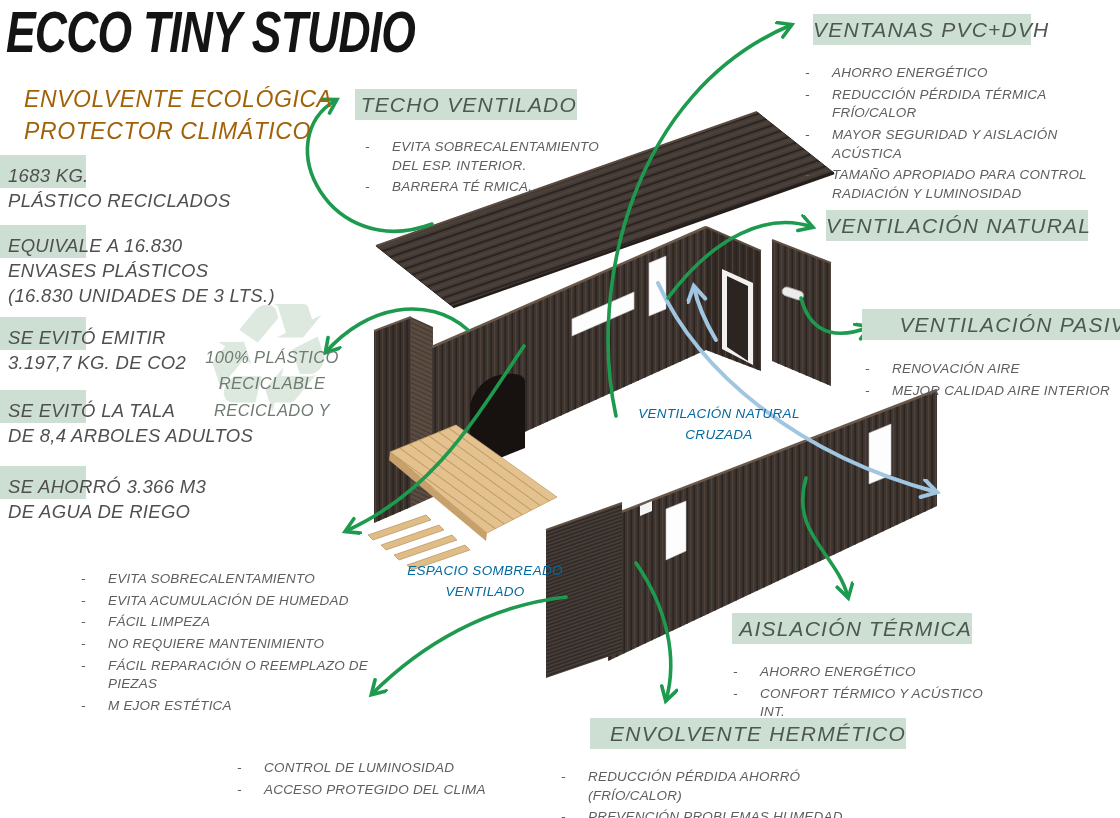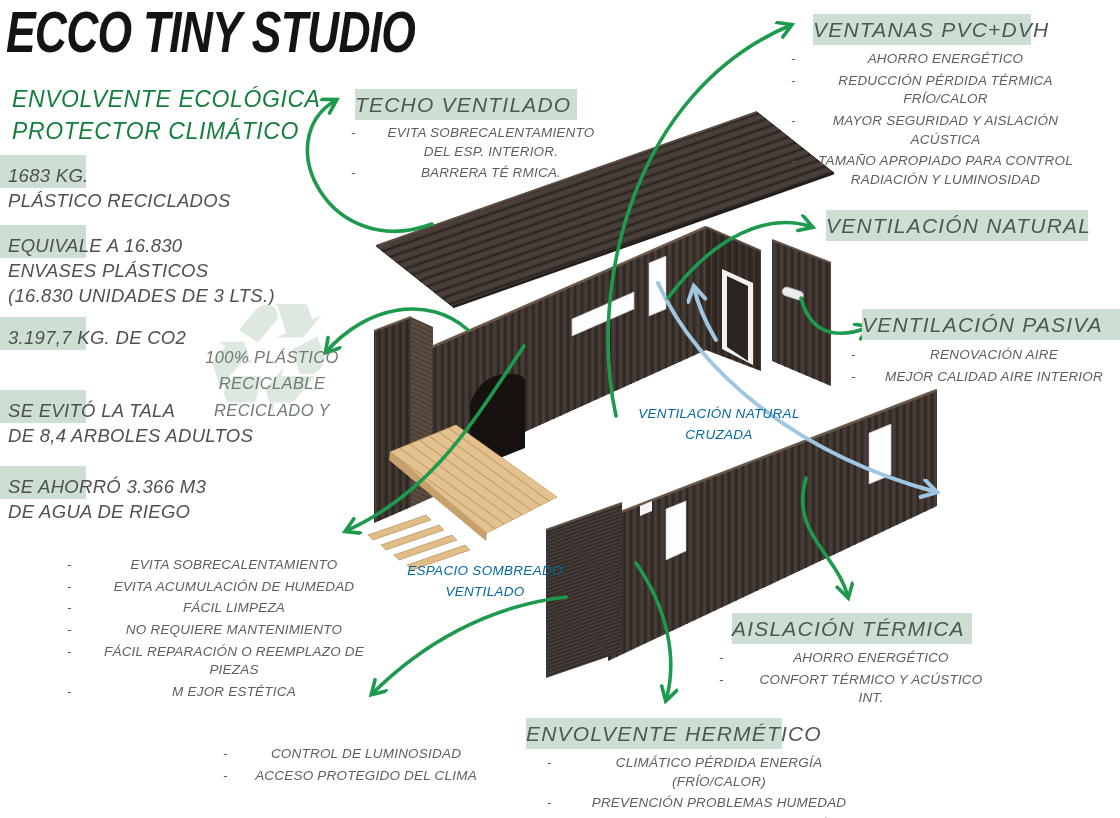--- a/index.html
+++ b/index.html
@@ -4,34 +4,34 @@
 <style>
   html,body{margin:0;padding:0;background:#ffffff;}
   .canvas{position:relative;width:1120px;height:818px;background:#ffffff;overflow:hidden;
           font-family:"Liberation Sans", sans-serif;font-style:italic;}
   .scene{position:absolute;left:0;top:0;width:1120px;height:818px;}
 
   .abs{position:absolute;}
 
   .title{left:6px;top:4px;font-size:57px;font-weight:800;color:#141414;letter-spacing:-1px;
          transform:scaleX(0.78);transform-origin:left top;white-space:nowrap;line-height:1.0;}
-  .subtitle{left:12px;top:84px;font-size:23px;color:#15803d;letter-spacing:0.6px;line-height:1.38;}
+  .subtitle{left:24px;top:84px;font-size:23px;color:#a16207;letter-spacing:0.6px;line-height:1.38;}
 
   .stat{position:absolute;left:8px;font-size:18.5px;color:#4f4f4f;letter-spacing:0.3px;line-height:25px;}
   .stat::before{content:"";position:absolute;left:-8px;top:-8px;width:86px;height:33px;background:#cddfd3;z-index:0;}
   .stat span{position:relative;z-index:1;display:block;white-space:nowrap;}
 
   .recycle-glyph{left:188px;top:282px;font-size:152px;line-height:1;color:#dde9df;z-index:1;}
   .recycle-text{left:182px;top:344px;width:180px;text-align:center;font-size:16.5px;color:#6f7b71;
                 line-height:1.6;letter-spacing:0.4px;z-index:2;}
 
   .co-h{position:absolute;background:#cddfd3;color:#4d5850;font-size:21px;letter-spacing:1.2px;
-        text-align:left;height:31px;line-height:31px;white-space:nowrap;z-index:3;}
-  .co-list{position:absolute;margin:0;padding:0;list-style:none;font-size:13.5px;color:#5e5e5e;
-           letter-spacing:0.2px;line-height:1.38;z-index:3;text-align:center;}
+        text-align:right;height:31px;line-height:31px;white-space:nowrap;z-index:3;}
+  .co-list{position:absolute;margin:14px;padding:0;list-style:none;font-size:13.5px;color:#5e5e5e;
+           letter-spacing:0.2px;line-height:1.38;z-index:3;}
   .co-list li{position:relative;padding-left:30px;margin-bottom:3px;}
   .co-list li::before{content:"-";position:absolute;left:3px;top:0;}
 
   .note{position:absolute;font-size:13.5px;color:#0369a1;text-align:center;line-height:1.55;
         letter-spacing:0.3px;z-index:3;}
 </style>
 </head>
 <body>
 
 <div class="canvas">
@@ -157,20 +157,21 @@
   <div class="stat" style="top:163px">
     <span>1683 KG.</span>
     <span>PLÁSTICO RECICLADOS</span>
   </div>
   <div class="stat" style="top:233px">
     <span>EQUIVALE A 16.830</span>
     <span>ENVASES PLÁSTICOS</span>
     <span>(16.830 UNIDADES DE 3 LTS.)</span>
   </div>
   <div class="stat" style="top:325px">
+    <span>SE EVITÓ EMITIR</span>
     <span>3.197,7 KG. DE CO2</span>
   </div>
   <div class="stat" style="top:398px">
     <span>SE EVITÓ LA TALA</span>
     <span>DE 8,4 ARBOLES ADULTOS</span>
   </div>
   <div class="stat" style="top:474px">
     <span>SE AHORRÓ 3.366 M3</span>
     <span>DE AGUA DE RIEGO</span>
   </div>
@@ -211,23 +212,23 @@
     <li>NO REQUIERE MANTENIMIENTO</li>
     <li>FÁCIL REPARACIÓN O REEMPLAZO DE PIEZAS</li>
     <li>M EJOR ESTÉTICA</li>
   </ul>
 
   <ul class="co-list" style="left:220px;top:745px;width:262px">
     <li>CONTROL DE LUMINOSIDAD</li>
     <li>ACCESO PROTEGIDO DEL CLIMA</li>
   </ul>
 
-  <div class="co-h" style="left:526px;top:718px;width:256px">ENVOLVENTE HERMÉTICO</div>
+  <div class="co-h" style="left:590px;top:718px;width:316px">ENVOLVENTE HERMÉTICO</div>
   <ul class="co-list" style="left:544px;top:754px;width:320px">
-    <li>CLIMÁTICO PÉRDIDA ENERGÍA (FRÍO/CALOR)</li>
+    <li>REDUCCIÓN PÉRDIDA AHORRÓ (FRÍO/CALOR)</li>
     <li>PREVENCIÓN PROBLEMAS HUMEDAD</li>
     <li>MAYOR EFICIENCIA CLIMATIZACIÓN ASISTIDA</li>
   </ul>
 
   <div class="co-h" style="left:732px;top:613px;width:240px">AISLACIÓN TÉRMICA</div>
   <ul class="co-list" style="left:716px;top:649px;width:280px">
     <li>AHORRO ENERGÉTICO</li>
     <li>CONFORT TÉRMICO Y ACÚSTICO INT.</li>
   </ul>
 

